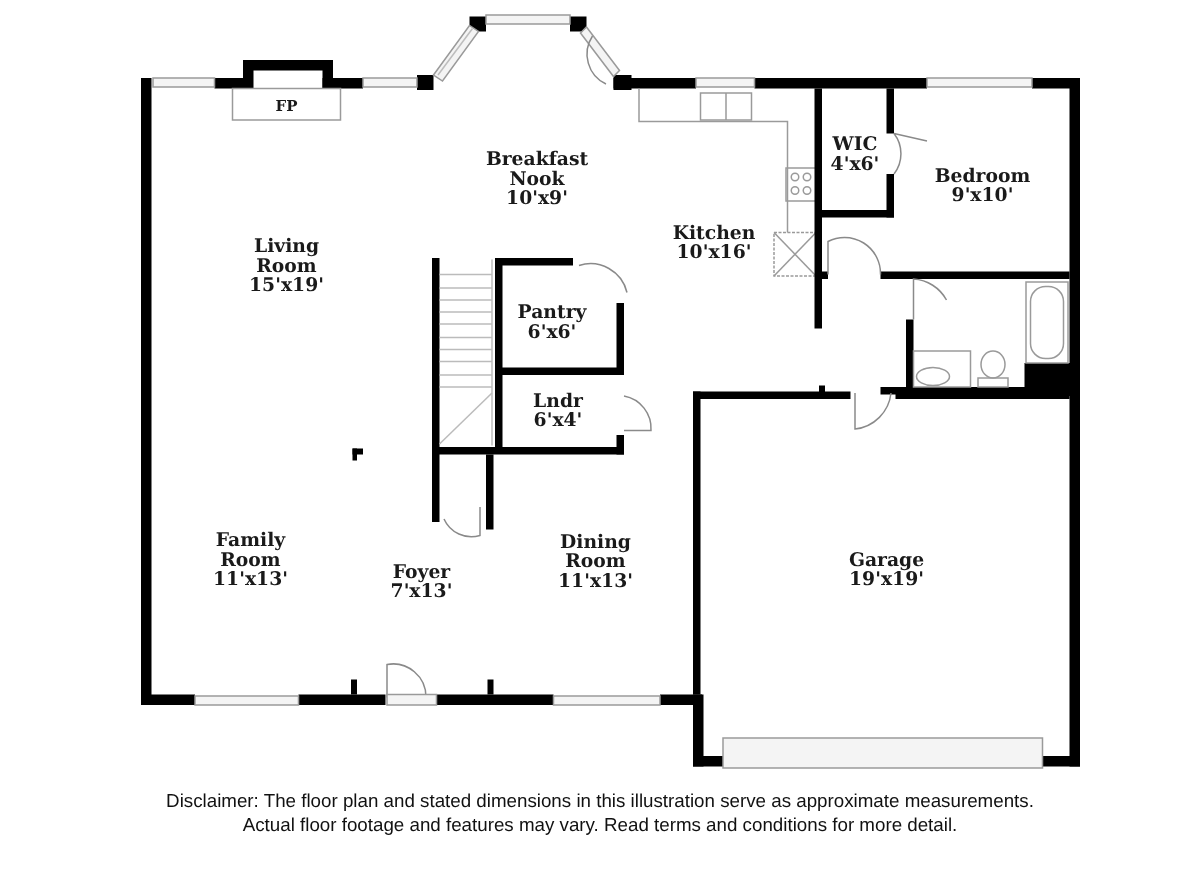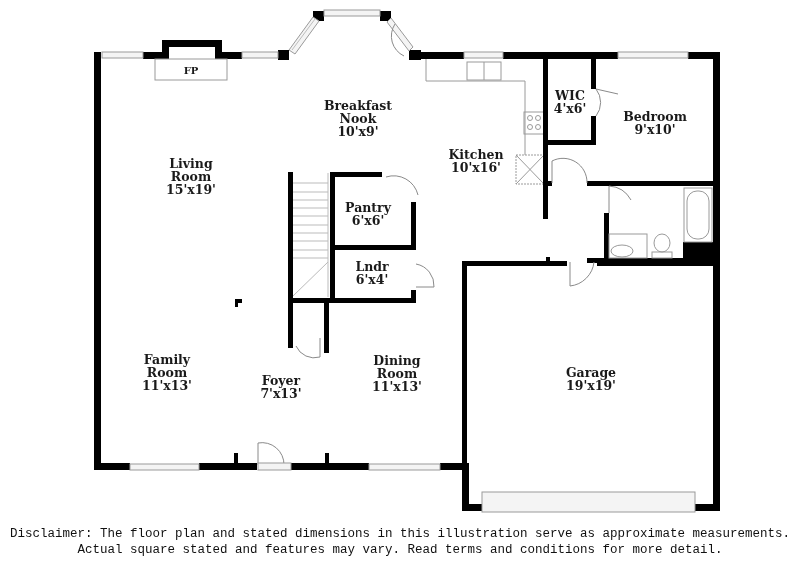--- a/index.html
+++ b/index.html
@@ -5,21 +5,21 @@
   html, body { margin: 0; padding: 0; background: #ffffff; }
   body { width: 800px; height: 582px; position: relative; overflow: hidden; font-family: "DejaVu Serif", serif; }
   #plan { position: absolute; left: 0; top: 0; width: 800px; height: 582px; }
   .wall { fill: #000; }
   .thin { fill: none; stroke: #9a9a9a; stroke-width: 1; }
   .win { fill: #f4f4f4; stroke: #9a9a9a; stroke-width: 1; }
   .winl { stroke: #bdbdbd; stroke-width: 1; }
   .door { fill: none; stroke: #8a8a8a; stroke-width: 1; }
   .label { font-family: "DejaVu Serif", serif; font-weight: bold; font-size: 12.5px; fill: #1a1a1a; text-anchor: middle; }
   .small { font-size: 10px; }
-  .disclaimer { position: absolute; left: 0; width: 800px; text-align: center; font-family: Liberation Mono, monospace; font-size: 12.5px; color: #111; }
+  .disclaimer { position: absolute; left: 0; width: 800px; text-align: center; font-family: Liberation Sans, sans-serif; font-size: 12.5px; color: #111; }
 </style>
 </head>
 <body>
 
 <svg id="plan" viewBox="0 0 800 582" xmlns="http://www.w3.org/2000/svg">
 
   <g>
 
     <rect class="wall" x="94" y="52" width="7" height="418"></rect>
 
@@ -191,13 +191,13 @@
     <text class="label" x="397" y="365">Dining</text>
     <text class="label" x="397" y="378">Room</text>
     <text class="label" x="397" y="391">11'x13'</text>
 
     <text class="label" x="591" y="377">Garage</text>
     <text class="label" x="591" y="390">19'x19'</text>
   </g>
 </svg>
 
 <div class="disclaimer" style="top:527px;">Disclaimer: The floor plan and stated dimensions in this illustration serve as approximate measurements.</div>
-<div class="disclaimer" style="top:543px;">Actual square stated and features may vary. Read terms and conditions for more detail.</div>
+<div class="disclaimer" style="top:543px;">Actual floor footage and features may vary. Read terms and conditions for more detail.</div>
 
 </body></html>

